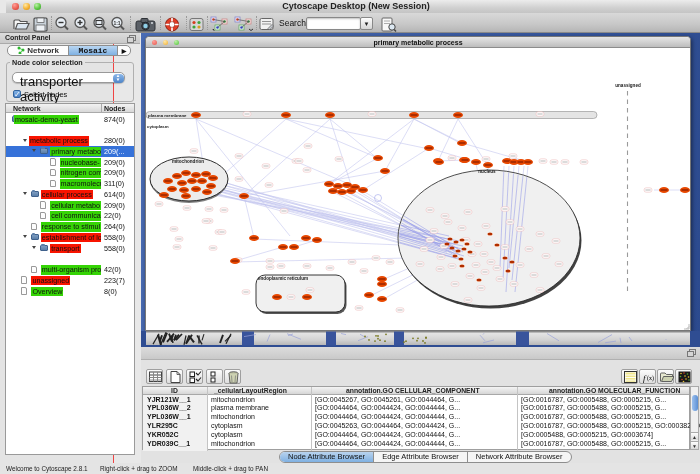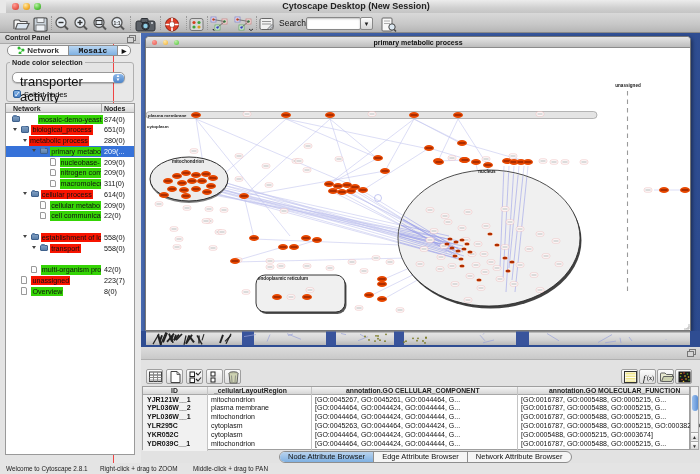--- a/index.html
+++ b/index.html
@@ -227,28 +227,22 @@
   <div id="chk" class="abs">✓</div>
   <div id="chk-label" class="abs">Select nodes</div>
   <div id="tree" class="abs">
     <div id="tree-head">
         <span class="c1">Network</span>
         <span class="c2">Nodes</span>
         <span class="div"></span>
       </div>
     <div class="trow" style="top:10.0px">
         <span class="fold" style="left:6.0px"></span>
-        <span class="hl g" style="left:32px;max-width:79px">mosaic-demo-yeast</span>
+        <span class="hl g" style="left:8px;max-width:79px">mosaic-demo-yeast</span>
         <span class="num">874(0)</span>
-      </div>
-      <div class="trow" style="top:20.8px">
-        <span class="tri" style="left:7.4px"></span>
-        <span class="fold" style="left:15.4px"></span>
-        <span class="hl r" style="left:25.4px;max-width:70px">biological_process</span>
-        <span class="num">651(0)</span>
       </div>
       <div class="trow" style="top:31.5px">
         <span class="tri" style="left:16.8px"></span>
         <span class="fold" style="left:24.8px"></span>
         <span class="hl r" style="left:23px;max-width:60px">metabolic process</span>
         <span class="num">280(0)</span>
       </div>
       <div class="trow sel" style="top:42.2px">
         <span class="tri" style="left:26.2px"></span>
         <span class="fold" style="left:34.2px"></span>
@@ -278,20 +272,25 @@
       </div>
       <div class="trow" style="top:96.0px">
         <span class="file" style="left:34.2px"></span>
         <span class="hl g" style="left:44.2px;max-width:51px">cellular metabo</span>
         <span class="num">209(0)</span>
       </div>
       <div class="trow" style="top:106.8px">
         <span class="file" style="left:34.2px"></span>
         <span class="hl g" style="left:44.2px;max-width:51px">cell communica</span>
         <span class="num">22(0)</span>
+      </div>
+      <div class="trow" style="top:117.5px">
+        <span class="file" style="left:24.8px"></span>
+        <span class="hl g" style="left:34.8px;max-width:60px">response to stimul</span>
+        <span class="num">264(0)</span>
       </div>
       <div class="trow" style="top:128.2px">
         <span class="tri" style="left:16.8px"></span>
         <span class="fold" style="left:24.8px"></span>
         <span class="hl r" style="left:34.8px;max-width:60px">establishment of lo</span>
         <span class="num">558(0)</span>
       </div>
       <div class="trow" style="top:139.0px">
         <span class="tri" style="left:26.2px"></span>
         <span class="fold" style="left:34.2px"></span>

